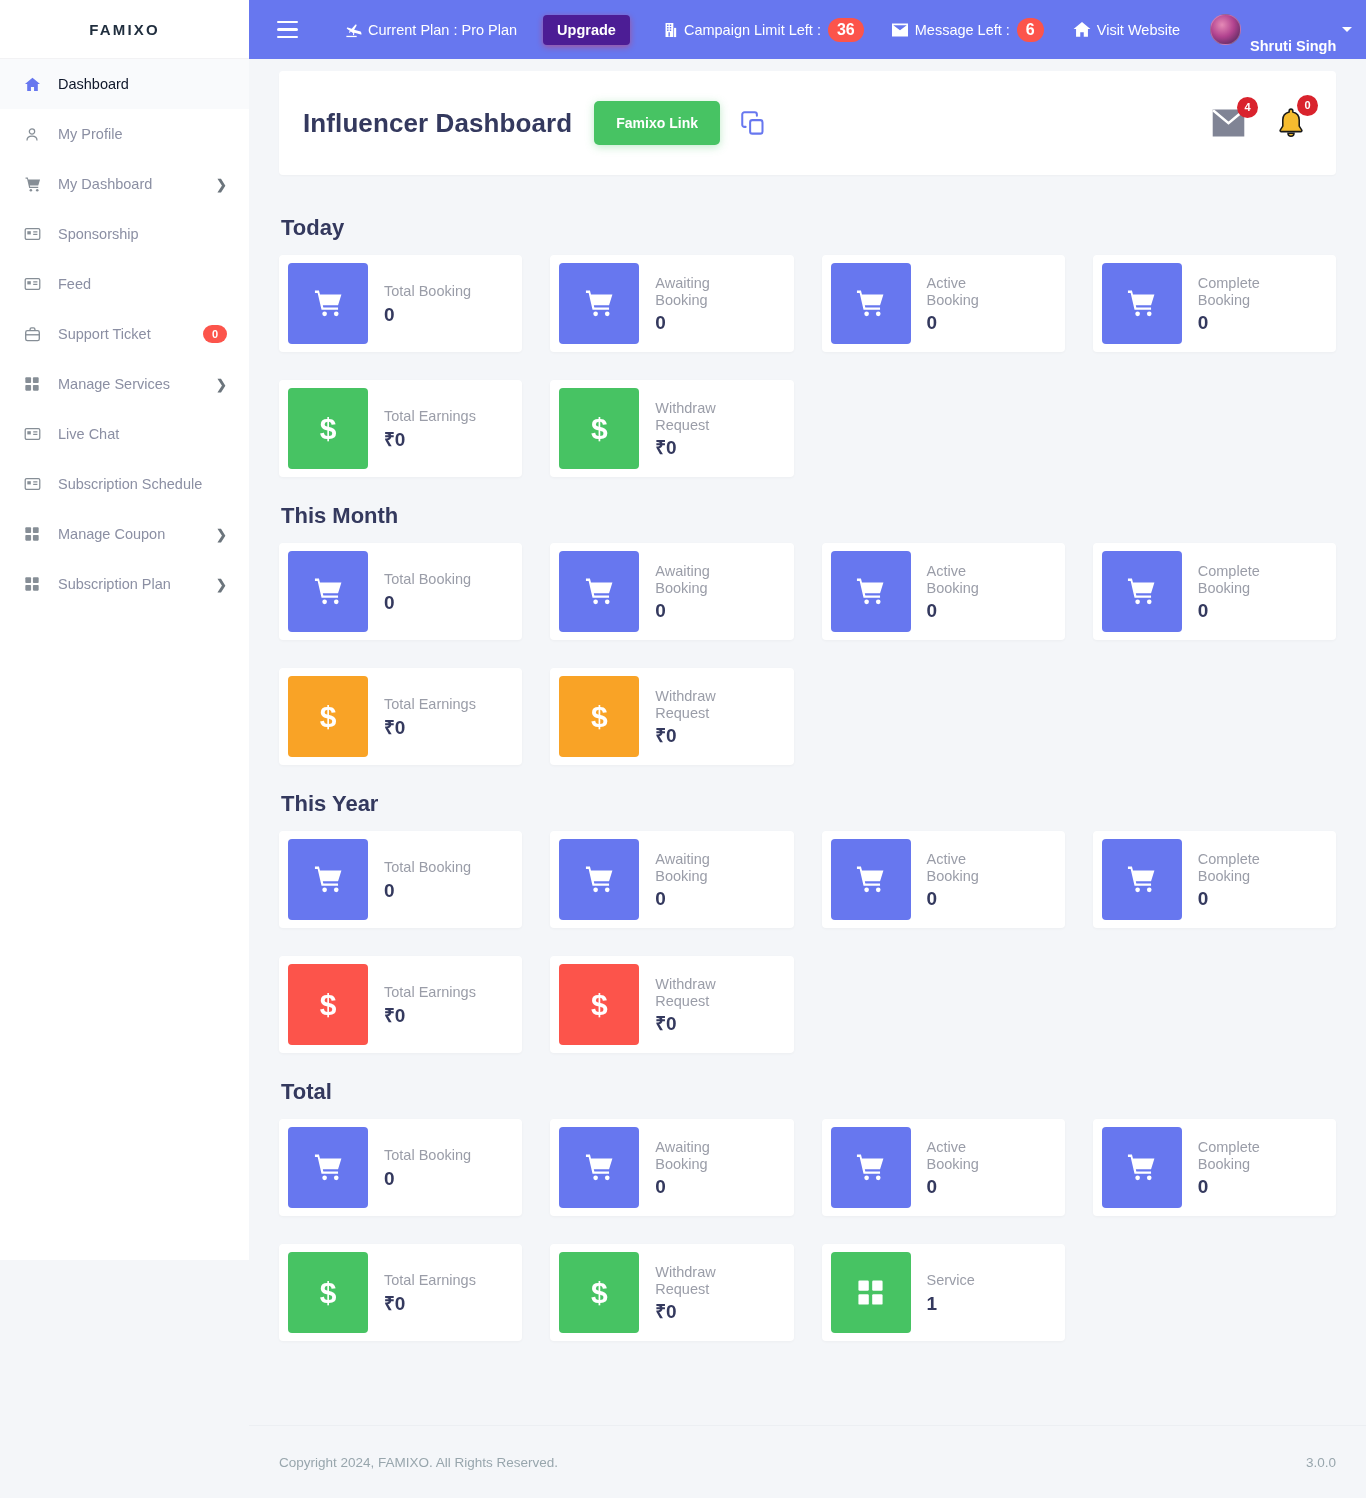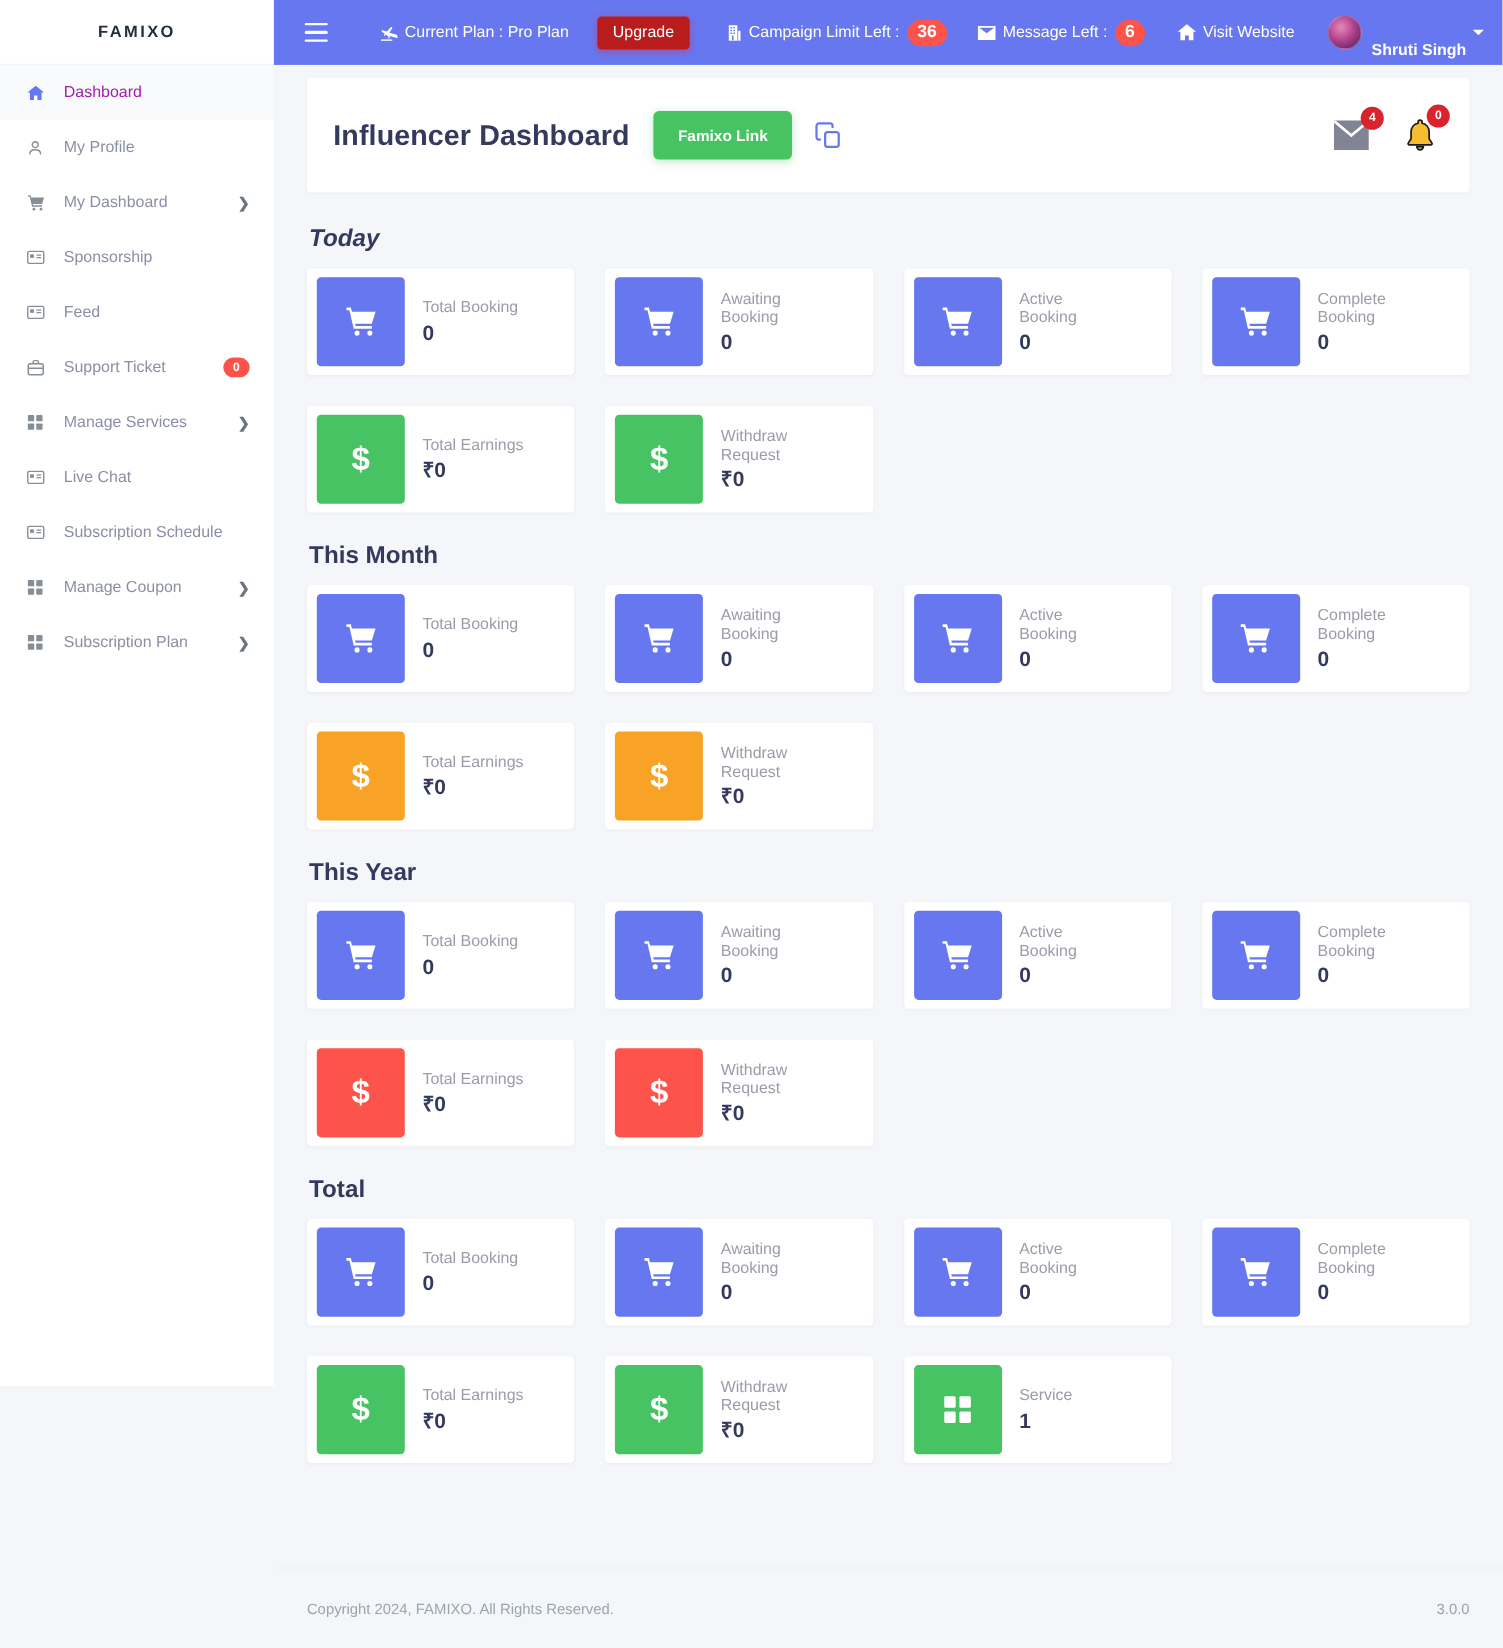--- a/index.html
+++ b/index.html
@@ -37,21 +37,21 @@
   .nav-item {
     display: flex;
     align-items: center;
     height: 50px;
     padding: 0 22px 0 24px;
     color: #8b8fa3;
     font-size: 14.5px;
     position: relative;
     cursor: pointer;
   }
-  .nav-item.active { background: #f9fafc; color: #a21caf; }
+  .nav-item.active { background: #f9fafc; color: #0f172a; }
   .nav-icon {
     width: 26px;
     flex: 0 0 26px;
     display: flex;
     align-items: center;
     justify-content: flex-start;
     color: #868e96;
   }
   .nav-item.active .nav-icon { color: #6777ef; }
   .nav-icon svg { display: block; }
@@ -104,26 +104,26 @@
     background: #fc544b;
     color: #fff;
     border-radius: 999px;
     font-size: 16px;
     padding: 4px 9px;
     line-height: 1;
     margin-left: 7px;
     font-weight: 600;
   }
   .upgrade-btn {
-    background: #b91c1c;
+    background: #4c1d95;
     color: #fff;
     border: none;
     border-radius: 4px;
     font-size: 14.5px;
-    font-weight: 400;
+    font-weight: 700;
     padding: 7px 14px;
     cursor: pointer;
     box-shadow: 0 2px 6px rgba(255,31,31,.4);
   }
   .avatar {
     width: 31px; height: 31px; border-radius: 50%;
     background: radial-gradient(circle at 38% 34%, #e58ab6 0%, #b2438f 45%, #3a2050 100%);
     margin-right: 9px;
     flex: 0 0 31px;
     border: 1px solid rgba(255,255,255,.25);
@@ -191,21 +191,21 @@
     display: flex; align-items: center; justify-content: center;
     line-height: 1;
   }
 
   .section-title {
     font-size: 22px;
     color: #34395e;
     font-weight: 600;
     margin: 26px 0 14px 2px;
   }
-  .section-title.first { margin-top: 29px; font-style: italic; }
+  .section-title.first { margin-top: 40px; }
 
   .card-grid {
     display: grid;
     grid-template-columns: repeat(4, 1fr);
     gap: 28px;
   }
   .stat-card {
     background: #fff;
     border-radius: 4px;
     height: 97px;

